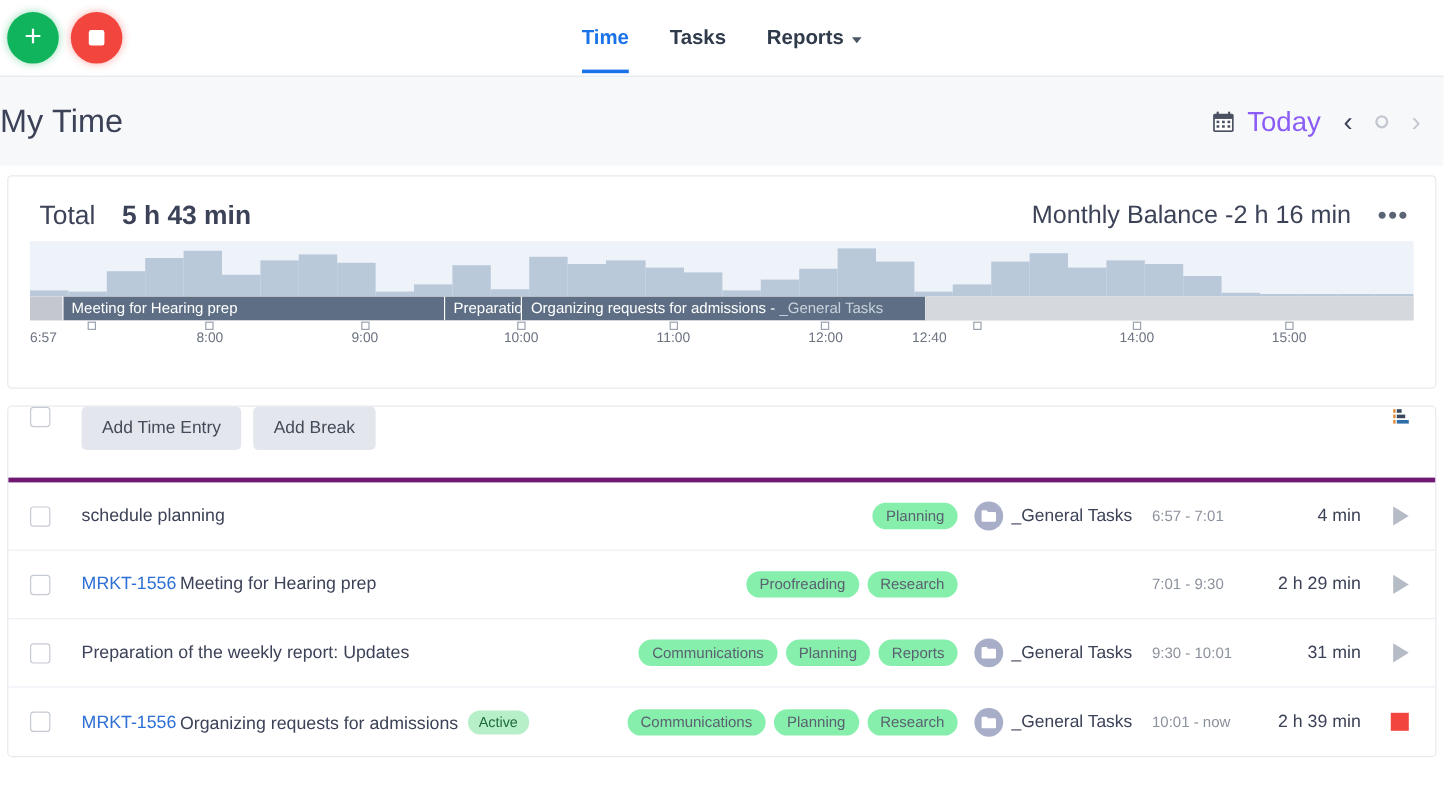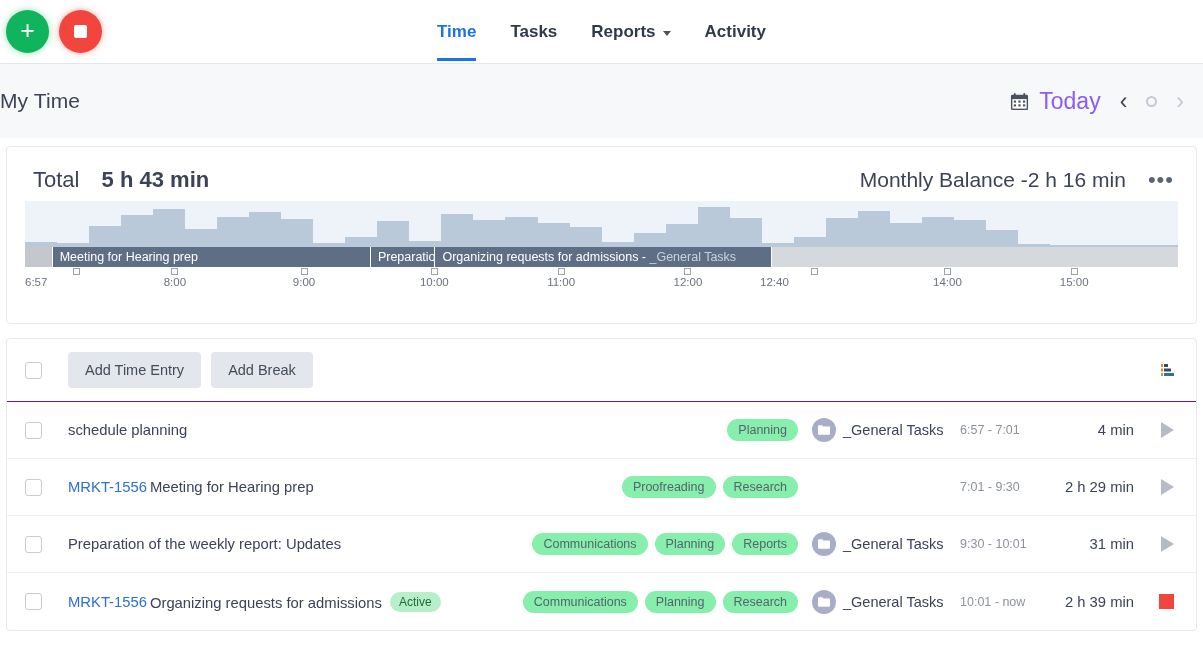--- a/index.html
+++ b/index.html
@@ -58,21 +58,21 @@
     border-right: 4.5px solid transparent; border-top: 5px solid #4a5464;
     margin-top: 3px;
   }
 
   
   .pagehead {
     height: 74px; background: #f7f8fa;
     display: flex; align-items: center; justify-content: space-between;
     padding: 0 16px 0 0;
   }
-  .page-title { font-size: 21px; font-weight: 400; color: #3c4257; letter-spacing: .1px; }
+  .page-title { font-size: 27px; font-weight: 400; color: #3c4257; letter-spacing: .1px; }
   .datenav { display: flex; align-items: center; gap: 16px; }
   .today-wrap { display: flex; align-items: center; gap: 10px; }
   .cal-icon { width: 19px; height: 19px; position: relative; display:block; }
   .today-label { font-size: 23px; color: #8b5cf6; font-weight: 400; }
   .arrow-btn {
     font-size: 23px; cursor: pointer; line-height: 1; user-select: none;
     padding: 0 3px;
   }
   .arrow-prev { color: #3c4257; }
   .arrow-next { color: #c3c8d1; }
@@ -124,22 +124,22 @@
     background: #fff; border: 1px solid #9aa2ae;
   }
   .tick-lbl {
     position: absolute; top: 9px; font-size: 11.5px; color: #6b7280;
     transform: translateX(-50%); white-space: nowrap;
   }
 
   
   .list-card { margin-top: 14px; }
   .list-toolbar {
-    height: 63px; display: flex; align-items: center;
-    padding: 0 16px 0 18px; border-bottom: 1px solid #701a75;
+    height: 63px; display: flex; align-items: flex-start;
+    padding: 0 16px 0 18px; border-bottom: 4px solid #701a75;
   }
   .cbox {
     width: 17px; height: 17px; border: 1px solid #c5cad3;
     border-radius: 3px; background: #fff; cursor: pointer; flex: none;
   }
   .tb-btns { display: flex; gap: 10px; margin-left: 26px; }
   .pill-btn {
     background: #e3e7ed; color: #444b58; border: none; border-radius: 4px;
     font-size: 14.5px; padding: 10px 17px; cursor: pointer;
     font-family: "Liberation Sans", sans-serif;
@@ -194,23 +194,20 @@
   <div class="nav">
     <div class="nav-item active">
       <span>Time</span>
     </div>
     <div class="nav-item">
       <span>Tasks</span>
     </div>
     <div class="nav-item">
       <span>Reports</span>
       <span class="chev-down"></span>
-    </div>
-    <div class="nav-item">
-      <span>Activity</span>
     </div>
   </div>
 </div>
 
 <div class="pagehead">
   <div class="page-title">My Time</div>
   <div class="datenav">
     <div class="today-wrap">
       <svg class="cal-icon" viewBox="0 0 20 20">
         <rect x="1" y="3" width="18" height="16" rx="1.5" fill="#4a5262"></rect>

